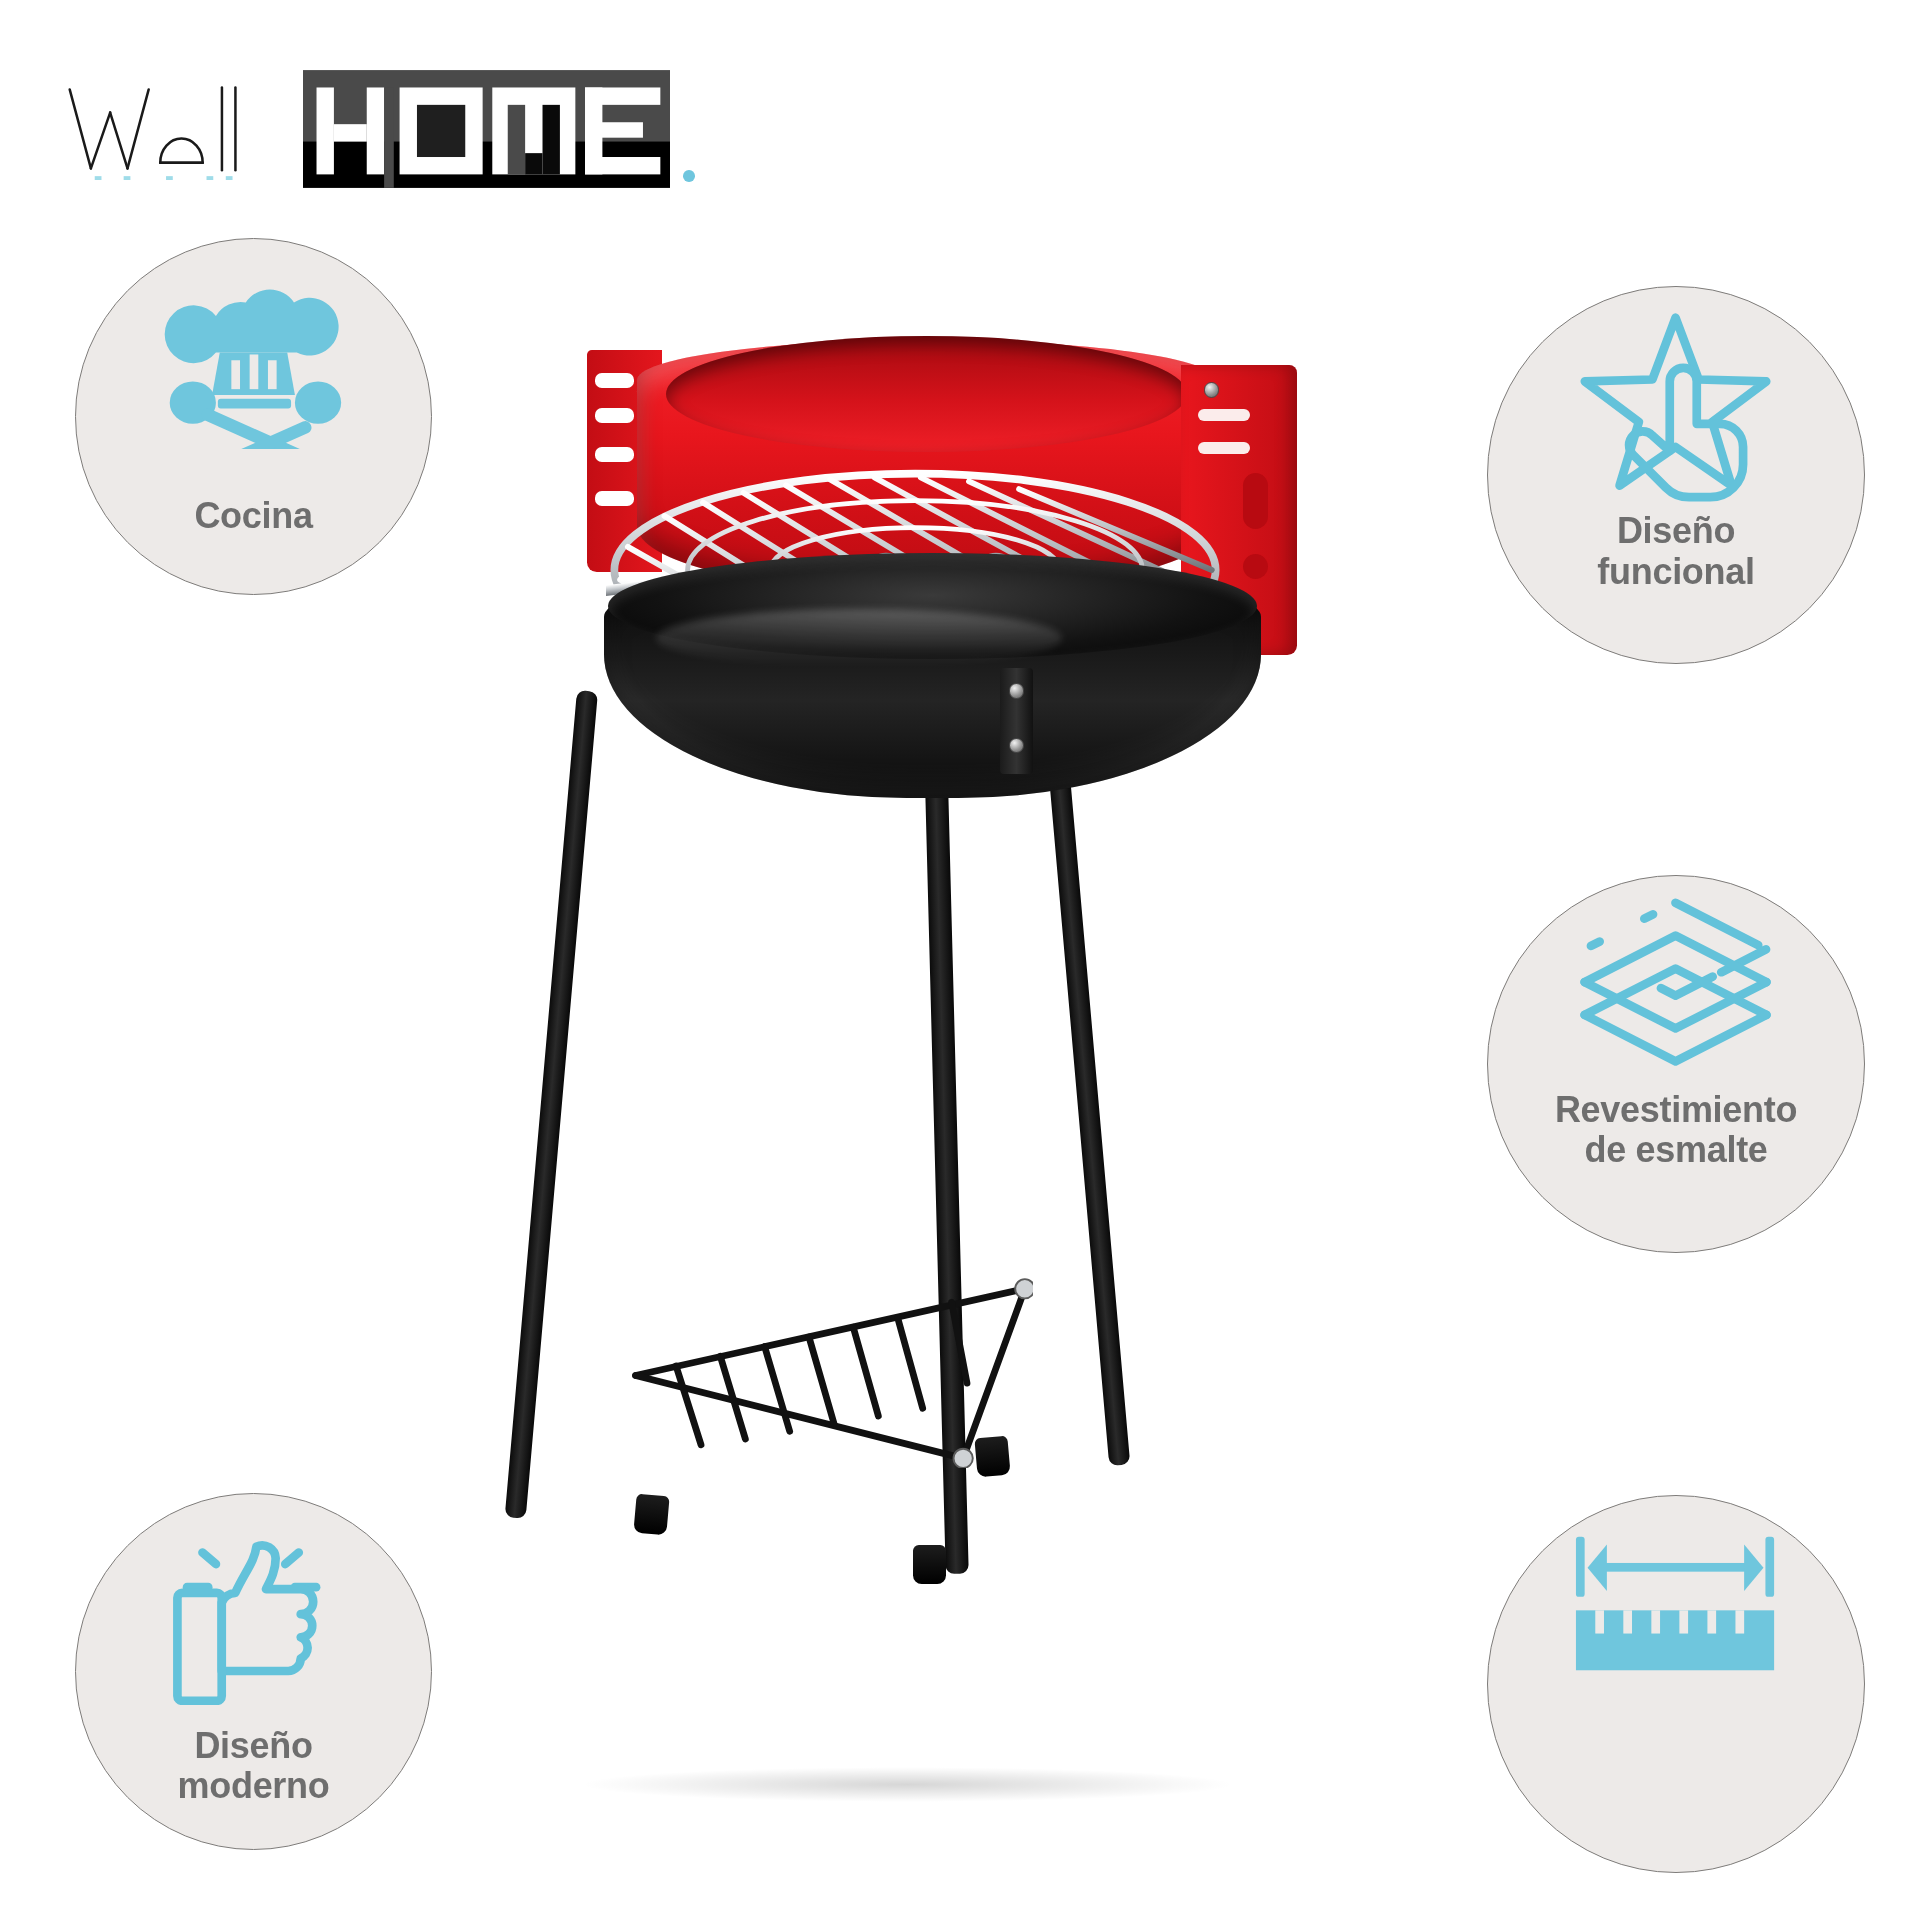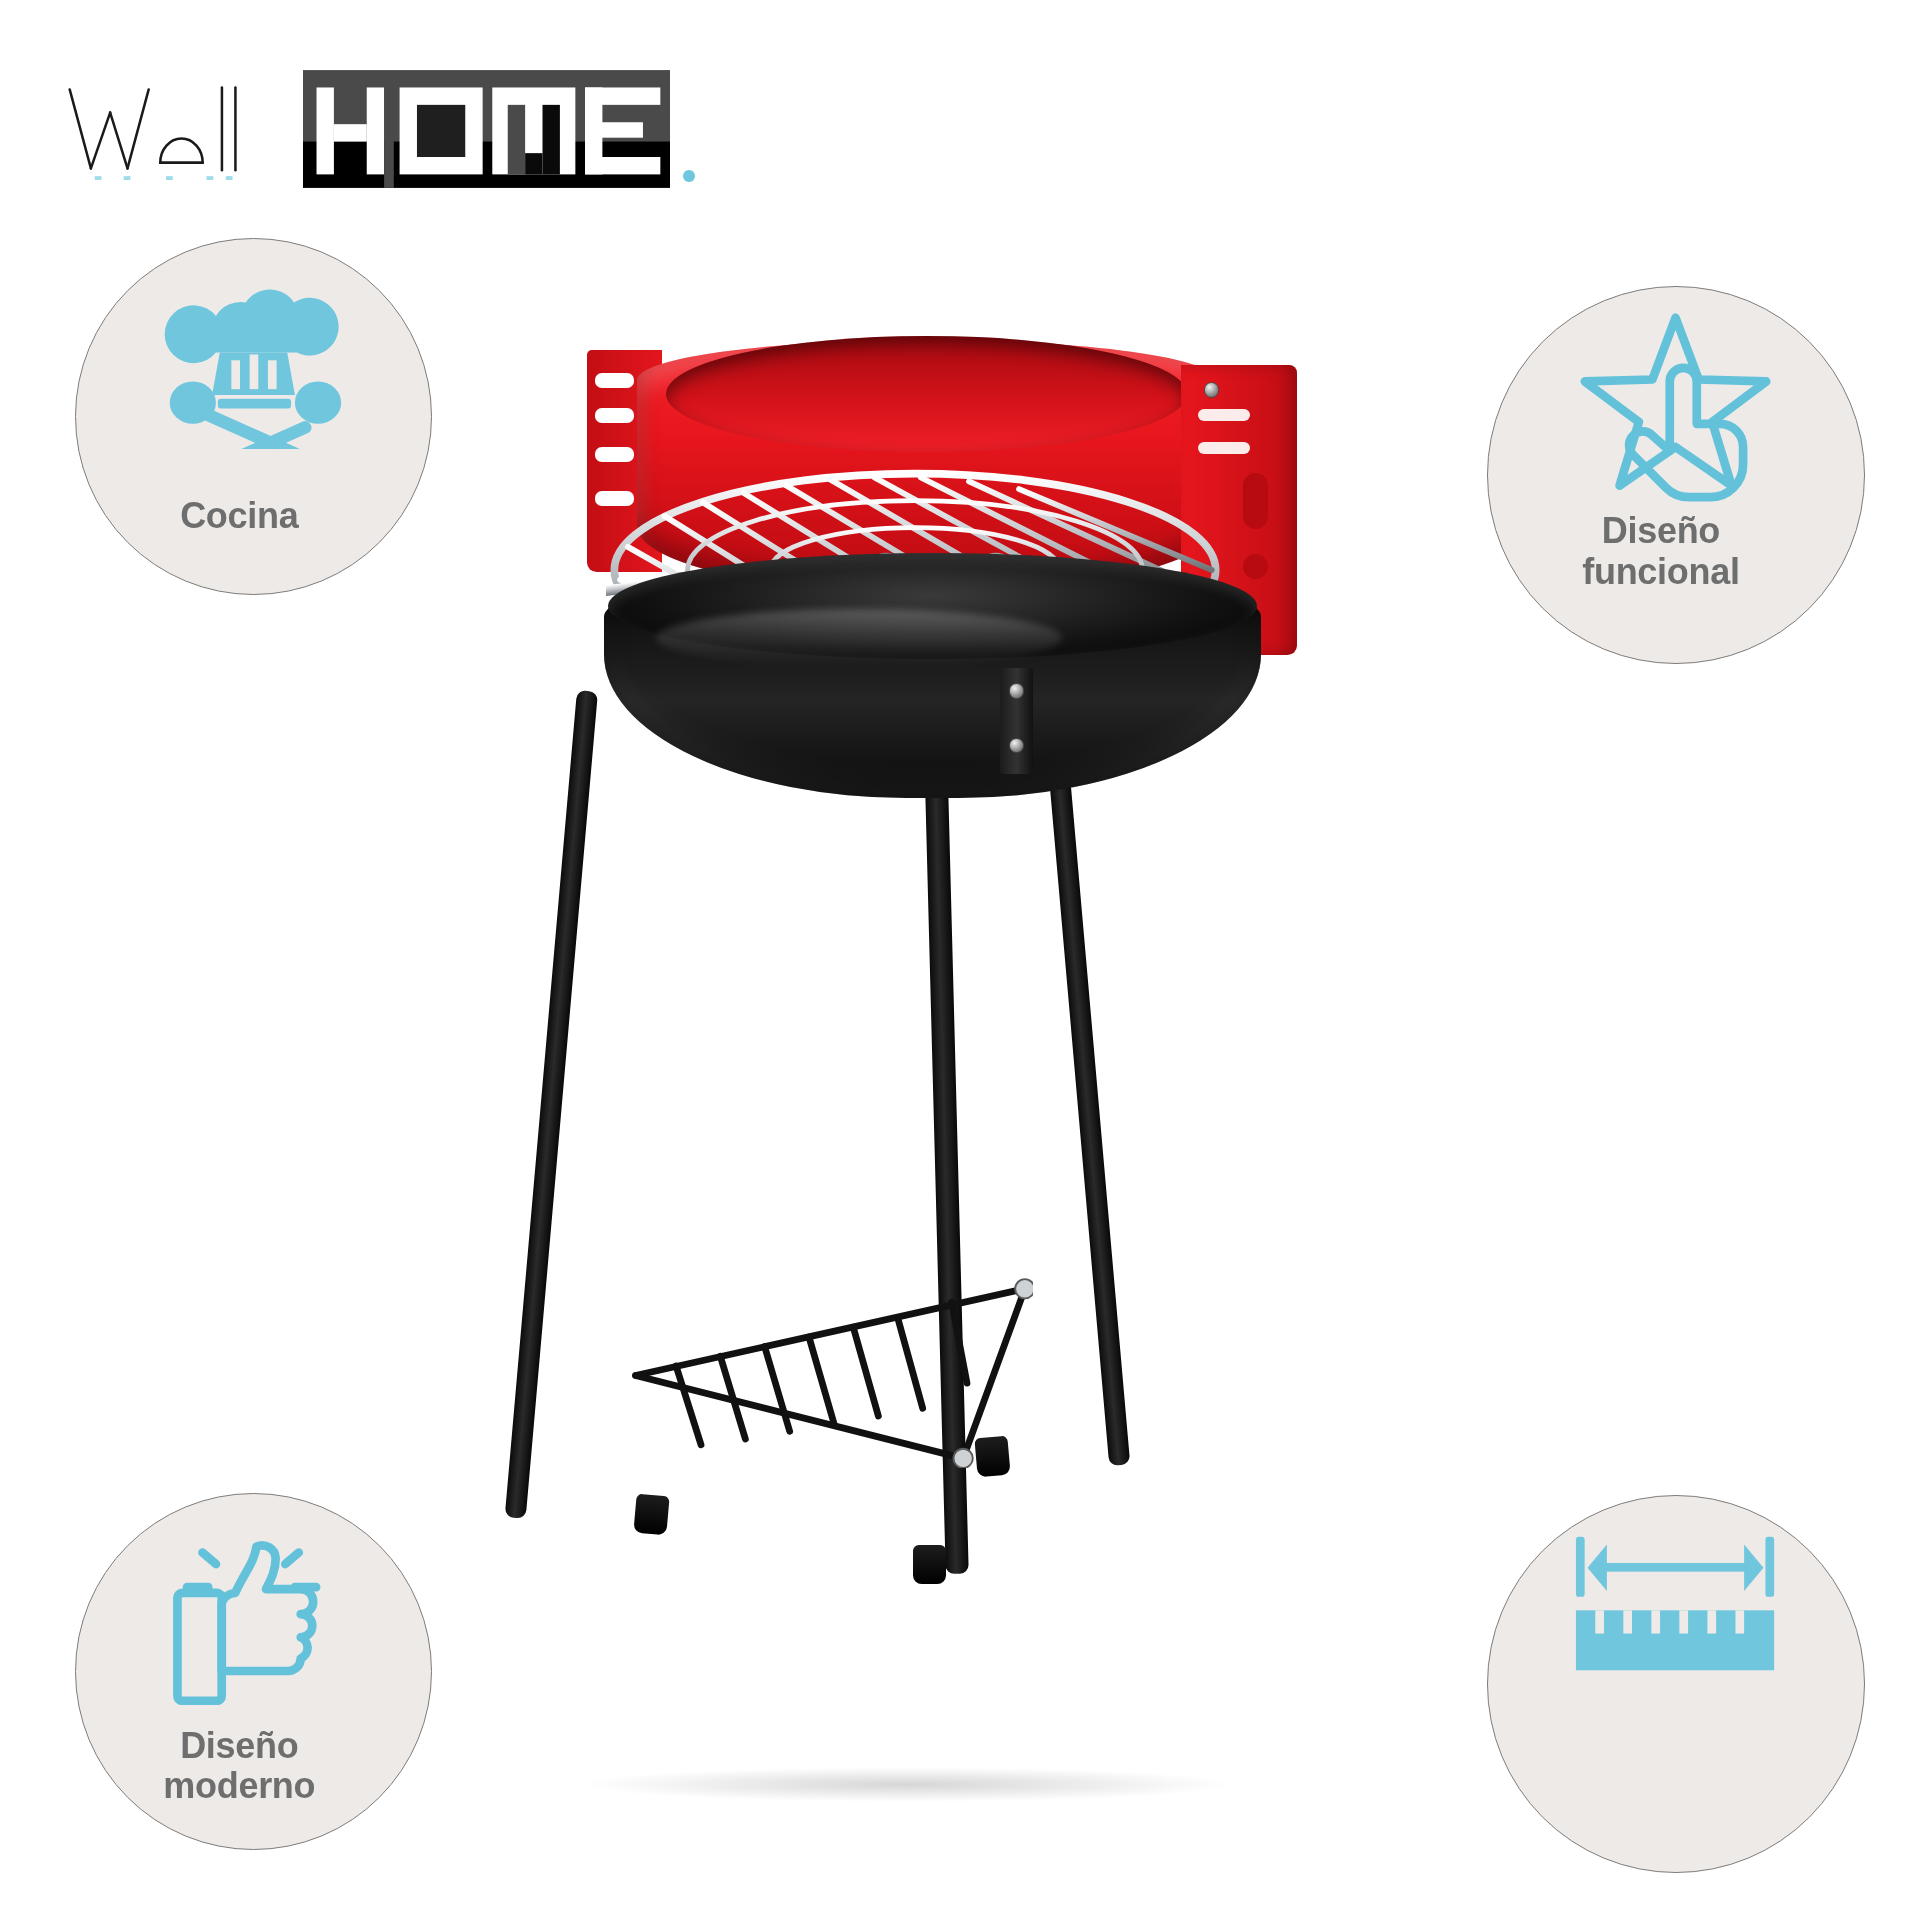--- a/index.html
+++ b/index.html
@@ -19,21 +19,21 @@
               border-radius: 50%; background: #6fc6de; }
 
   
   .circle {
     position: absolute;
     border-radius: 50%;
     background: #edeae8;
     border: 1.9px solid #7e7c7a;
     display: flex;
     flex-direction: column;
-    align-items: flex-start;
+    align-items: center;
     justify-content: flex-start;
   }
   .circle .icon-wrap {
     width: 100%;
     display: flex; align-items: center; justify-content: center;
   }
   .circle .cap {
     width: 92%;
     text-align: center;
     color: #6e6e6e;
@@ -254,20 +254,37 @@
         <path class="cy" d="M104 8 L128 72 L198 74 L142 116 L162 182 L104 142 L46 182 L66 116 L10 74 L80 72 Z"></path>
         <path class="cy" fill="#edeae8" d="M98 74 a14 14 0 0 1 28 0 l0 44 l24 0 a24 24 0 0 1 24 24 l0 18 a34 34 0 0 1 -34 34 l-22 0 a34 34 0 0 1 -24 -10 l-34 -34 a14 14 0 0 1 20 -20 l18 16 z"></path>
       </svg>
     </div>
     <div class="cap">
       <span>Diseño</span><br>
       <span>funcional</span>
     </div>
   </div>
 
+  <div class="circle" id="c-esmalte">
+    <div class="icon-wrap">
+      <svg width="203" height="174" viewBox="0 0 210 180">
+        <g class="cy">
+          <path d="M104 6 L198 54 L104 102 L10 54 Z" stroke-dasharray="96 10 52 10 60"></path>
+          <path d="M10 88 L104 136 L198 88"></path>
+          <path d="M10 88 L104 40 L198 88"></path>
+          <path d="M10 122 L104 170 L198 122"></path>
+          <path d="M10 122 L104 74 L198 122"></path>
+        </g>
+      </svg>
+    </div>
+    <div class="cap">
+      <span>Revestimiento</span><br>
+      <span>de esmalte</span>
+    </div>
+  </div>
 
   <div class="circle" id="c-dimensiones">
     <div class="icon-wrap">
       <svg width="208" height="145" viewBox="0 0 215 150">
         <g class="cyf">
           <rect x="4" y="4" width="9" height="62" rx="3"></rect>
           <rect x="200" y="4" width="9" height="62" rx="3"></rect>
           <rect x="34" y="31" width="146" height="9"></rect>
           <path d="M36 12 L36 60 L16 36 Z"></path>
           <path d="M178 12 L178 60 L198 36 Z"></path>

